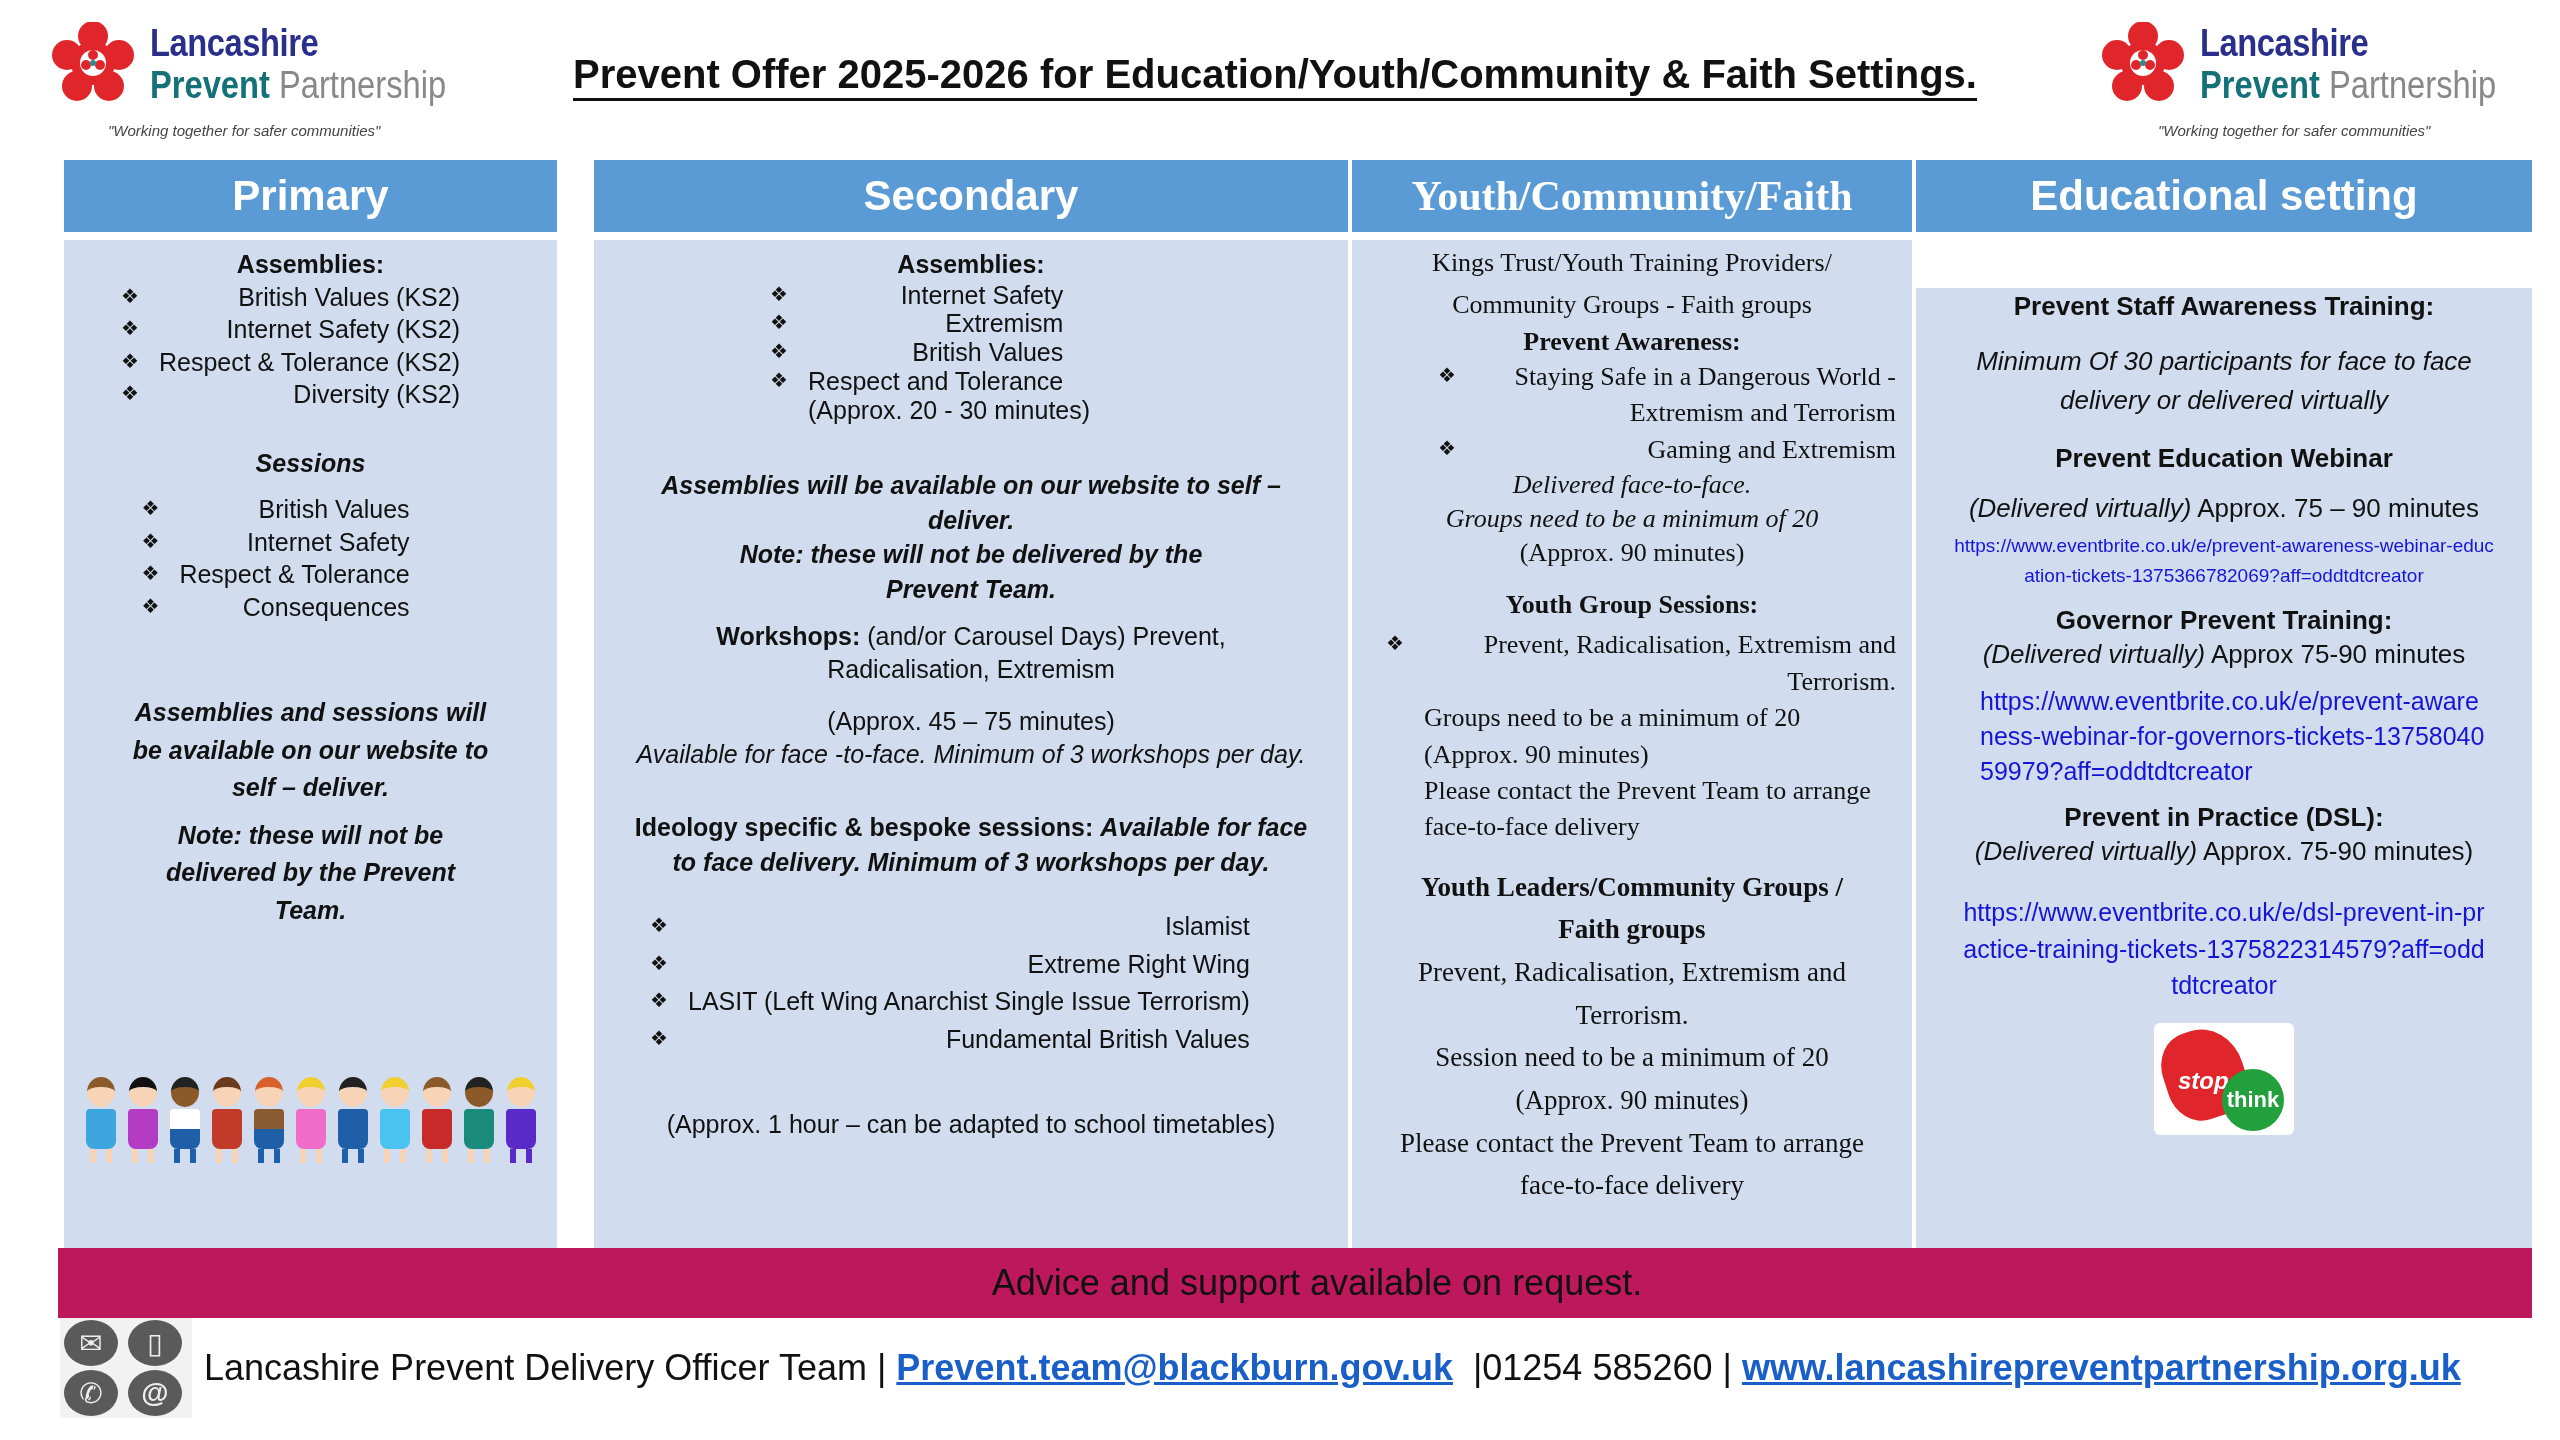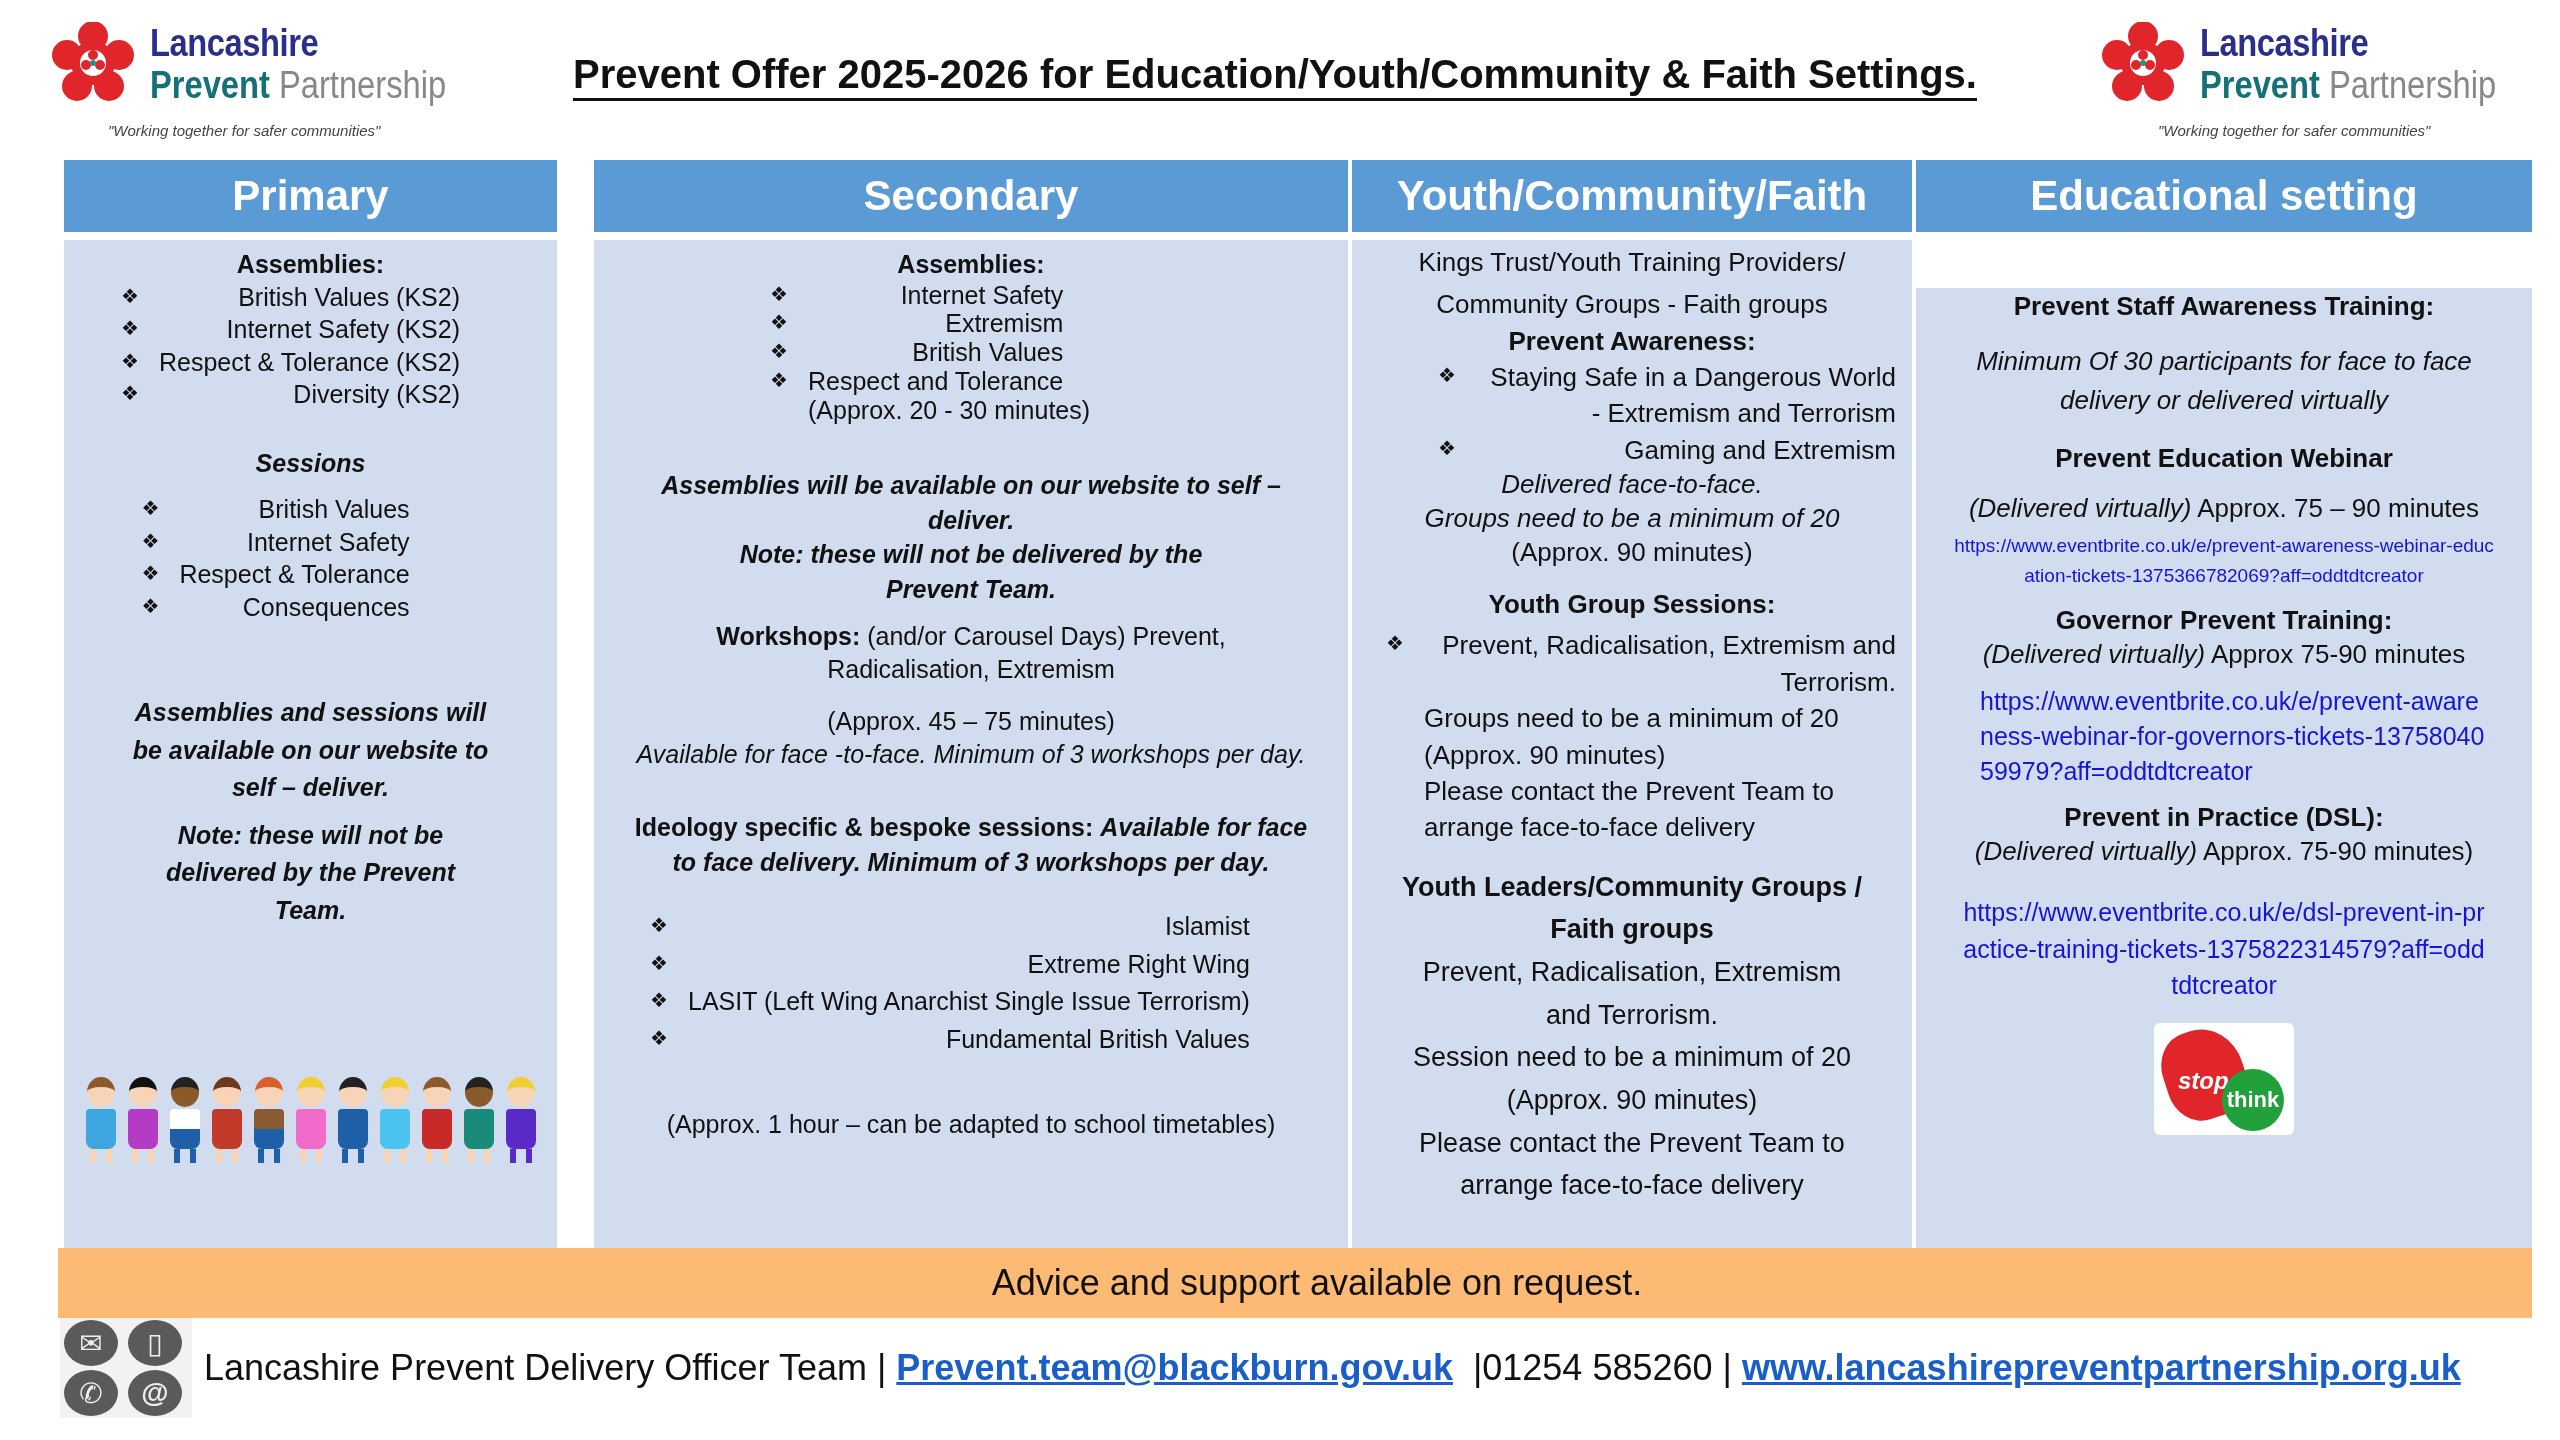--- a/index.html
+++ b/index.html
@@ -16,21 +16,21 @@
   .logo .l2 .part { color: #888; }
   .logo .tag { position: absolute; left: 58px; top: 100px; font-size: 15px; font-style: italic; color: #444; white-space: nowrap; }
 
   .title { position: absolute; left: 520px; top: 52px; width: 1510px; text-align: center; font-size: 40px; font-weight: bold; color: #111; }
   .title span { border-bottom: 3px solid #111; padding-bottom: 2px; }
 
   .col-head { position: absolute; top: 160px; height: 72px; background: #5b9bd5; color: #fff; font-size: 42px; font-weight: bold; display: flex; align-items: center; justify-content: center; }
   .col-body { position: absolute; top: 240px; height: 1010px; background: #d1dcee; font-size: 25px; line-height: 1.3; text-align: center; padding: 6px 16px; }
   .c1 { left: 64px; width: 493px; }
   .c2 { left: 594px; width: 754px; }
-  .c3 { left: 1352px; width: 560px; }
+  .c3 { left: 1352px; width: 560px; font-family: Liberation Serif, serif; }
   .c4 { left: 1916px; width: 616px; }
 
   .h { font-weight: bold; }
   .it { font-style: italic; }
   .bi { font-weight: bold; font-style: italic; }
   ul.bl { list-style: none; text-align: right; display: inline-block; }
   ul.bl li { position: relative; padding-left: 38px; }
   ul.bl li::before { content: "❖"; position: absolute; left: 0; font-size: 20px; top: 2px; }
   .link { color: #1515d6; }
 
@@ -38,21 +38,21 @@
   .kid { width: 38px; height: 90px; position: relative; }
   .kid .hd { width: 28px; height: 30px; border-radius: 50%; margin: 0 auto; background: #f7d3b8; border-top: 10px solid #8b5a2b; }
   .kid .bd { width: 30px; height: 40px; margin: 2px auto 0; border-radius: 4px 4px 8px 8px; }
   .kid .lg { width: 22px; height: 14px; margin: 0 auto; border-left: 6px solid #f7d3b8; border-right: 6px solid #f7d3b8; }
 
   .stop { margin: 20px auto 0; width: 140px; height: 112px; background: #fff; border-radius: 6px; position: relative; overflow: hidden; }
   .stop .hand { position: absolute; left: 10px; top: 6px; width: 80px; height: 90px; background: #e0262b; border-radius: 40% 50% 40% 40%; transform: rotate(-18deg); }
   .stop .circ { position: absolute; left: 68px; top: 46px; width: 62px; height: 62px; border-radius: 50%; background: #22a03c; color: #fff; font-weight: bold; font-size: 22px; display: flex; align-items: center; justify-content: center; }
   .stop .st { position: absolute; left: 24px; top: 42px; color: #fff; font-weight: bold; font-size: 24px; font-style: italic; }
 
-  .advice { position: absolute; left: 58px; top: 1248px; width: 2474px; height: 70px; background: #fdba74; display: flex; align-items: center; justify-content: center; font-size: 36px; color: #111; padding-left: 44px; }
+  .advice { position: absolute; left: 58px; top: 1248px; width: 2474px; height: 70px; background: #be185d; display: flex; align-items: center; justify-content: center; font-size: 36px; color: #111; padding-left: 44px; }
 
   .footer { position: absolute; left: 60px; top: 1318px; width: 2470px; height: 100px; display: flex; align-items: center; font-size: 36px; }
   .icons { width: 132px; height: 100px; display: grid; grid-template-columns: 60px 60px; gap: 4px; background: #f2f2f2; padding: 2px 4px; margin-right: 12px; }
   .ic { width: 54px; height: 46px; border-radius: 50%; background: #5a5a5a; color: #eee; display: flex; align-items: center; justify-content: center; font-size: 28px; font-weight: bold; }
   .footer a { color: #1a5fc7; text-decoration: underline; font-weight: bold; }
   .footer .sep { margin: 0 10px; }
 </style>
 </head>
 <body>
 

